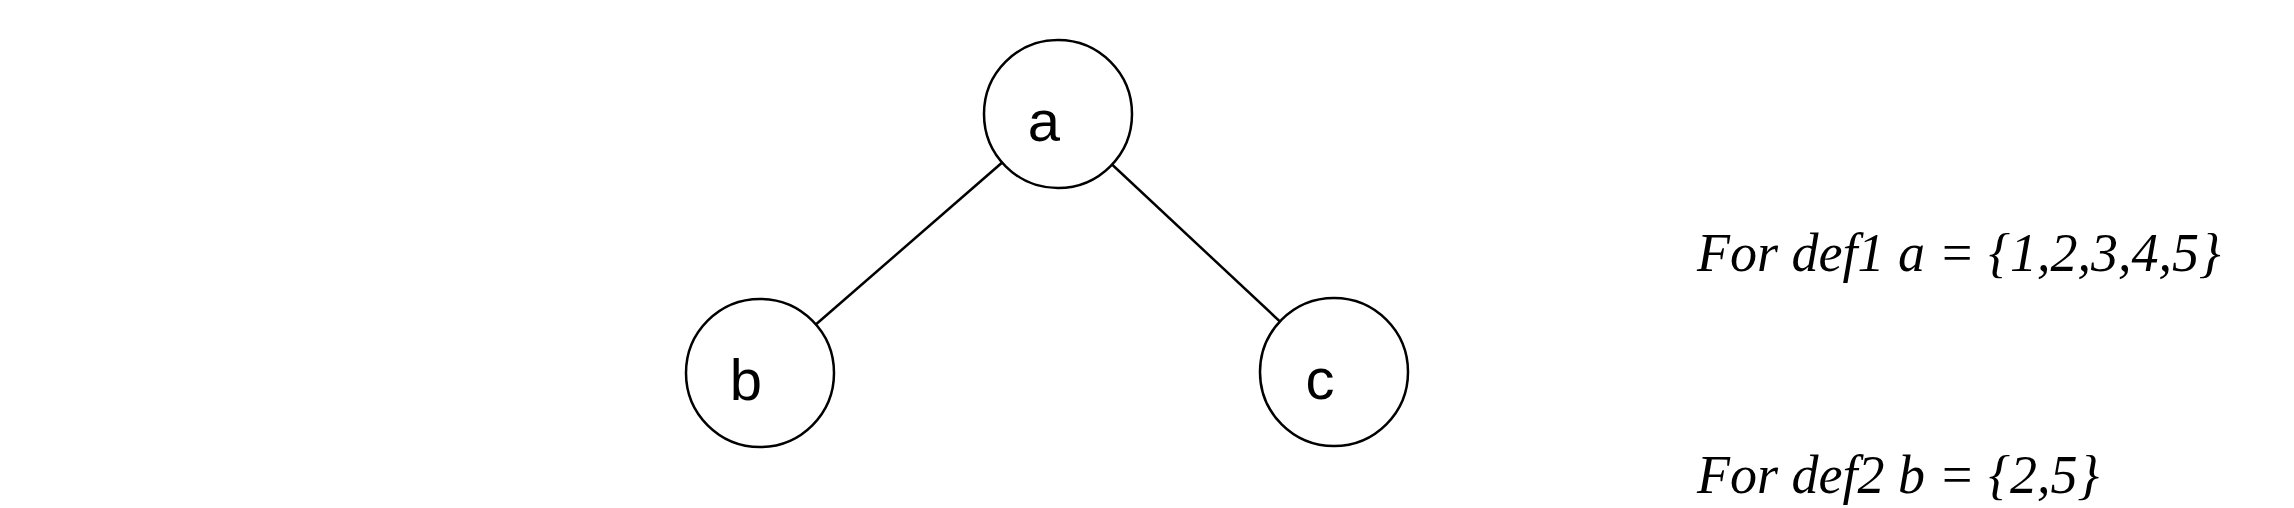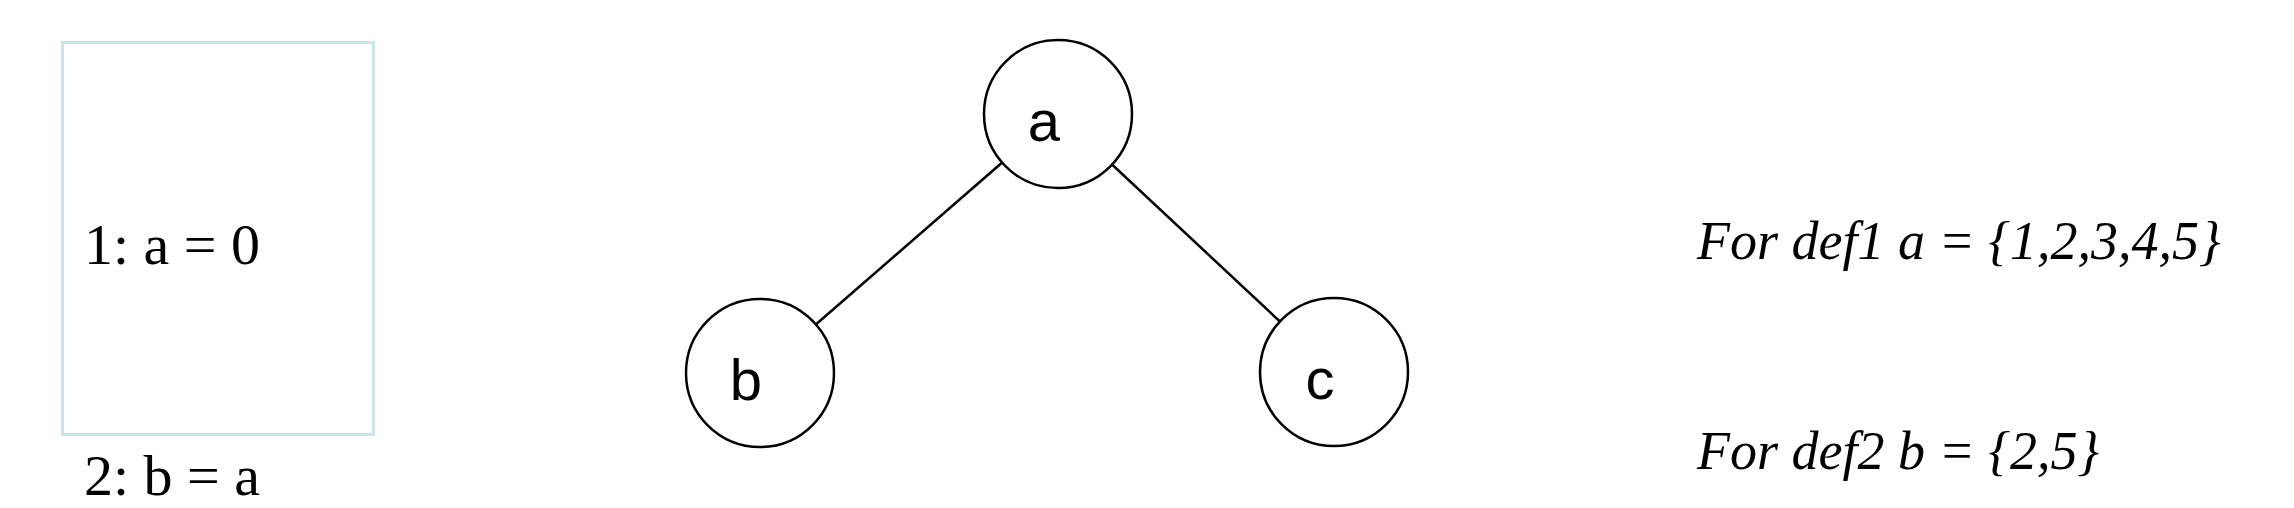--- a/index.html
+++ b/index.html
@@ -63,34 +63,28 @@
     left: 1697px;
     top: 66px;
     font-family: "Liberation Serif", serif;
     font-style: italic;
     font-size: 54px;
     line-height: 70px;
     white-space: pre;
   }
   .def-line {
     height: 70px;
+    margin-top: 12px;
   }
 </style>
 </head>
 <body>
 
 <div class="canvas">
 
-  <div class="code-box">
-    <div class="code-line">1: a = 0</div>
-    <div class="code-line">2: b = a</div>
-    
-    
-    
-  </div>
 
   <svg class="tree-svg" viewBox="0 0 2294 508" xmlns="http://www.w3.org/2000/svg">
     <line x1="1058" y1="114" x2="760" y2="373"></line>
     <line x1="1058" y1="114" x2="1334" y2="372"></line>
 
     <circle cx="1058" cy="114" r="74"></circle>
     <circle cx="760" cy="373" r="74"></circle>
     <circle cx="1334" cy="372" r="74"></circle>
 
     <text x="1044" y="141">a</text>

